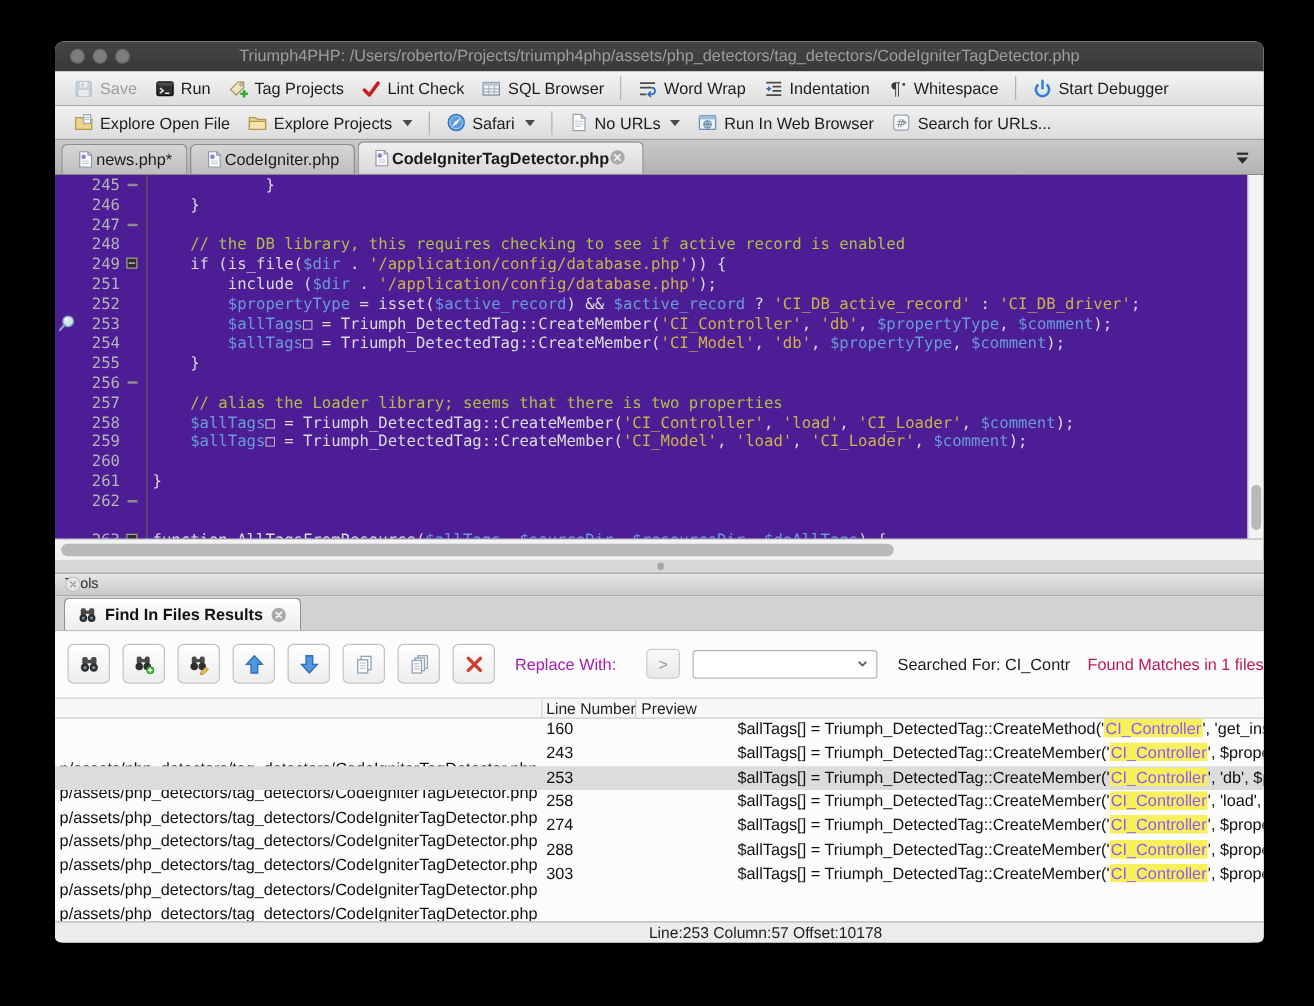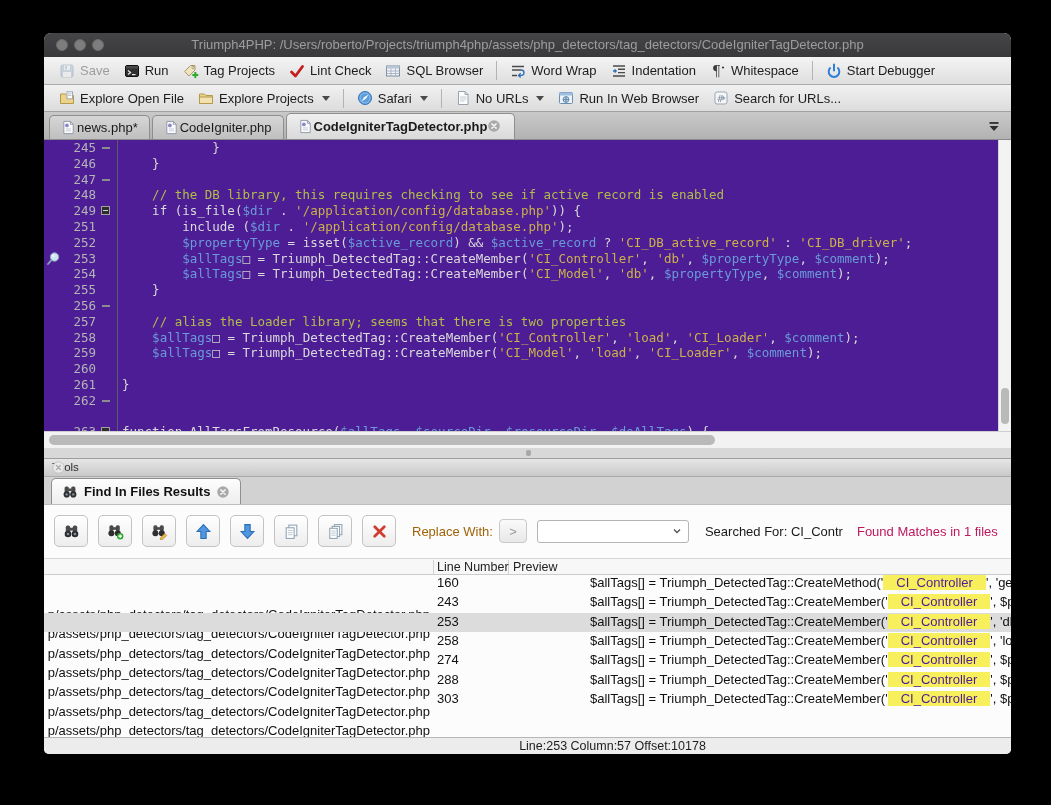--- a/index.html
+++ b/index.html
@@ -71,40 +71,40 @@
     border-bottom:1px solid #bdbdbd;box-sizing:border-box;padding-left:40px;}
   .ttab{position:absolute;left:7px;bottom:0;height:26px;display:flex;align-items:center;gap:6px;
     padding:0 10px;background:linear-gradient(#fdfdfd,#eeeeee);border:1px solid #8f8f8f;border-bottom:none;
     border-radius:5px 5px 0 0;font-size:13px;font-weight:bold;color:#111;box-sizing:border-box;}
   
   .tools-content{position:absolute;left:0;top:472px;width:100%;height:232px;background:#fcfcfc;}
   .find-toolbar{position:absolute;left:0;top:6px;width:100%;height:40px;display:flex;align-items:center;padding-left:10px;box-sizing:border-box;}
   .fbtn{width:32px;height:30px;margin-right:10px;background:linear-gradient(#ffffff,#ededed);
     border:1px solid #c3c3c3;border-radius:5px;display:flex;align-items:center;justify-content:center;flex:none;}
   .fbtn .icn{width:17px;height:17px;}
-  .replace-label{font-size:13px;color:#a16207;margin:0 6px 0 6px;white-space:nowrap;}
+  .replace-label{font-size:13px;color:#a21caf;margin:0 24px 0 6px;white-space:nowrap;}
   .insert-btn{width:26px;height:22px;background:linear-gradient(#fafafa,#e8e8e8);border:1px solid #c9c9c9;
     border-radius:4px;color:#9a9a9a;font-size:13px;display:flex;align-items:center;justify-content:center;margin-right:10px;}
   .combo{width:152px;height:23px;background:#fff;border:1px solid #b5b5b5;border-radius:3px;
     position:relative;box-sizing:border-box;margin-right:16px;}
   .combo .carrow{position:absolute;right:3px;top:3px;width:16px;height:15px;display:flex;align-items:center;justify-content:center;}
   .searched{font-size:13px;color:#1a1a1a;white-space:nowrap;overflow:hidden;max-width:150px;flex:none;}
   .found{font-size:13px;color:#be185d;white-space:nowrap;margin-left:14px;}
   
   .rheader{position:absolute;left:0;top:53px;width:100%;height:17px;background:#f7f7f7;
     border-top:1px solid #d6d6d6;border-bottom:1px solid #cccccc;box-sizing:border-box;font-size:12.5px;color:#222;}
   .rheader .hsep{position:absolute;top:1px;width:1px;height:14px;background:#d2d2d2;}
   .hcell-line{position:absolute;left:393px;top:1px;}
   .hcell-prev{position:absolute;left:469px;top:1px;}
   .rrow{position:absolute;left:0;width:100%;height:19.3px;font-size:13px;color:#101010;white-space:nowrap;}
   .rrow.selected{background:#dcdcdc;}
   .cell-file{position:absolute;left:0;top:1px;width:386px;overflow:hidden;text-align:right;direction:ltr;margin-top:32px;}
   .cell-line{position:absolute;left:393px;top:1px;}
   .cell-prev{position:absolute;left:546px;top:1px;right:0;overflow:hidden;}
-  .cell-prev mark{background:#f7ef5c;color:#4c1d95;padding:0 13px;}
+  .cell-prev mark{background:#f7ef5c;color:#8b5cf6;padding:0 1px;}
   .list-hband{position:absolute;left:6px;top:243px;width:952px;height:9px;background:#c9c9c9;border-radius:5px;}
   
   .statusbar{position:absolute;left:0;top:704px;width:100%;height:17px;background:#ececec;
     border-top:1px solid #b6b6b6;box-sizing:border-box;font-size:12.5px;color:#1d1d1d;
     text-align:center;padding-left:170px;line-height:16px;}
 </style>
 </head>
 <body>
 
 <div class="window">

